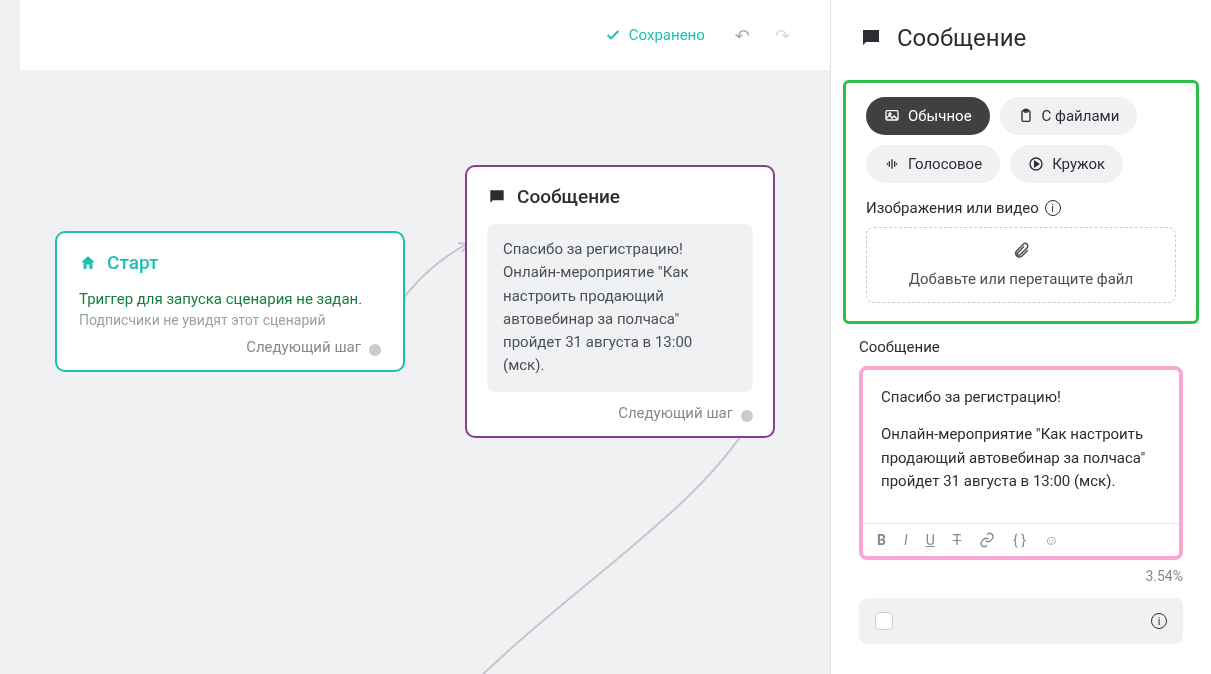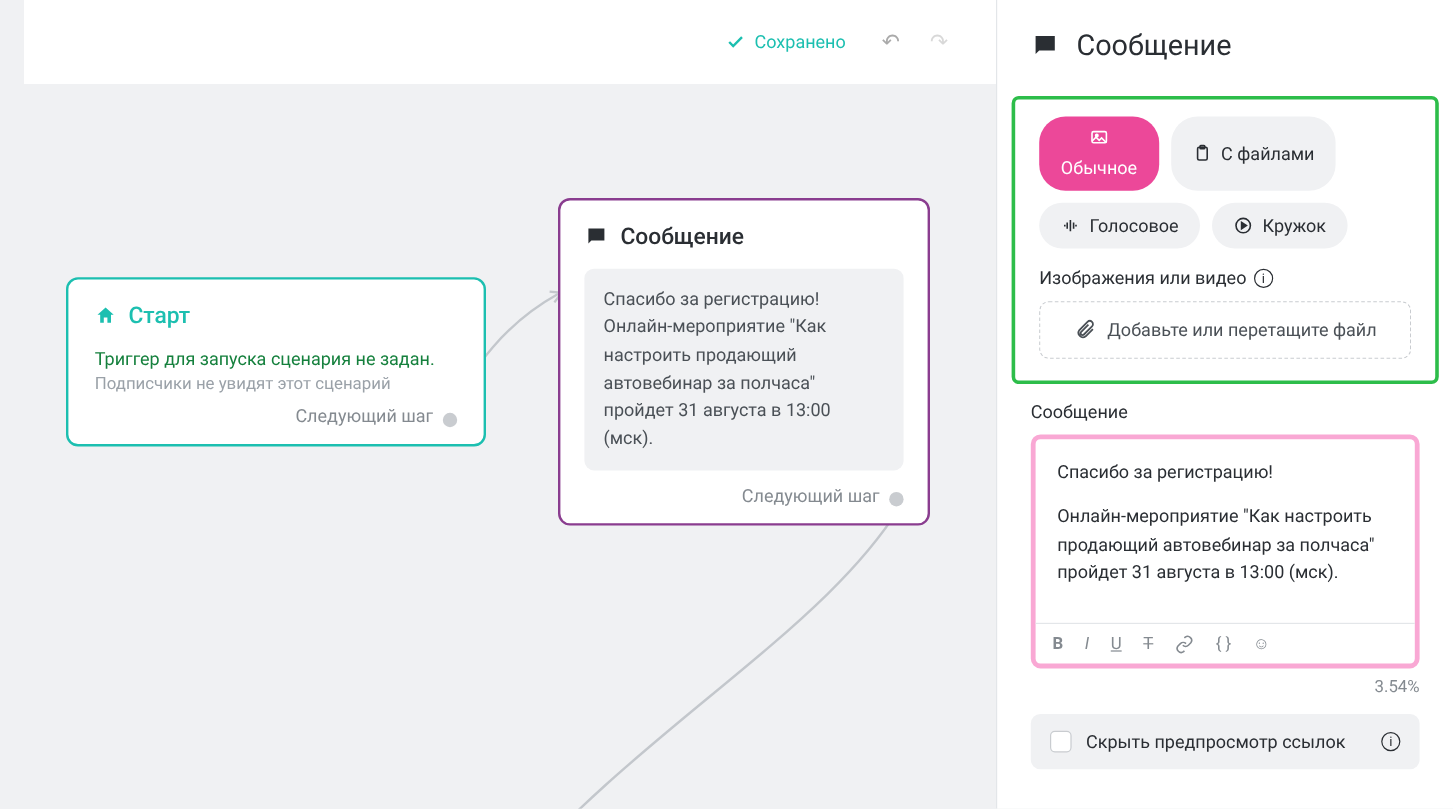--- a/index.html
+++ b/index.html
@@ -28,27 +28,27 @@
 svg.connector { position: absolute; left: 360px; top: 170px; pointer-events: none; }
 svg.connector2 { position: absolute; left: 420px; top: 330px; pointer-events: none; }
 
 .sidebar { position: absolute; top: 0; right: 0; width: 381px; height: 100%; background: #fff; border-left: 1px solid #e3e6e9; overflow-y: auto; }
 .sidebar-header { display: flex; align-items: center; gap: 14px; padding: 24px 28px 18px; font-size: 24px; color: #2a2e33; font-weight: 400; }
 .sidebar-header svg { width: 24px; height: 24px; }
 
 .highlight-box { margin: 10px 12px 14px; border: 3px solid #2dbd4a; border-radius: 6px; padding: 14px 20px 18px; }
 .tabs { display: flex; flex-wrap: wrap; gap: 10px; margin-bottom: 16px; }
 .tab { display: flex; align-items: center; gap: 8px; padding: 10px 18px; border-radius: 22px; background: #f0f1f3; color: #2a2e33; font-size: 15px; cursor: pointer; }
-.tab.active { background: #ec4899; color: #fff; flex-direction: column; }
+.tab.active { background: #404040; color: #fff; }
 .tab svg { width: 16px; height: 16px; }
 
 .field-label { display: flex; align-items: center; gap: 6px; color: #2a2e33; font-size: 15px; margin: 6px 0 10px; }
 .info-icon { display: inline-flex; width: 16px; height: 16px; border: 1.5px solid #2a2e33; border-radius: 50%; align-items: center; justify-content: center; font-size: 11px; }
 
-.dropzone { border: 1.5px dashed #c9ccd0; border-radius: 8px; padding: 14px; display: flex; align-items: center; justify-content: center; gap: 10px; color: #4a5056; font-size: 15px; cursor: pointer; }
+.dropzone { border: 1.5px dashed #c9ccd0; border-radius: 8px; padding: 14px; display: flex; align-items: center; justify-content: center; gap: 10px; color: #4a5056; font-size: 15px; cursor: pointer; flex-direction: column; }
 .dropzone svg { width: 18px; height: 18px; }
 
 .section-label { padding: 0 28px 10px; color: #2a2e33; font-size: 15px; }
 
 .editor { margin: 0 28px; border: 4px solid #f9a8d4; border-radius: 8px; }
 .editor-content { padding: 16px 18px; color: #2a2e33; font-size: 15px; line-height: 1.55; min-height: 130px; }
 .editor-content p { margin-bottom: 14px; }
 .editor-toolbar { border-top: 1px solid #e3e6e9; display: flex; align-items: center; gap: 18px; padding: 8px 14px; color: #848a90; }
 .editor-toolbar span { cursor: pointer; font-size: 14px; display: flex; align-items: center; }
 .editor-toolbar .bold { font-weight: 700; }
@@ -189,16 +189,15 @@
       </span>
       <span>{ }</span>
       <span>☺</span>
     </div>
   </div>
 
   <div class="percent">3.54%</div>
 
   <div class="hide-preview">
     <span class="cb"></span>
-    <span>Скрыть предпросмотр ссылок</span>
     <span class="info-icon info-right">i</span>
   </div>
 </div>
 
 </body></html>

